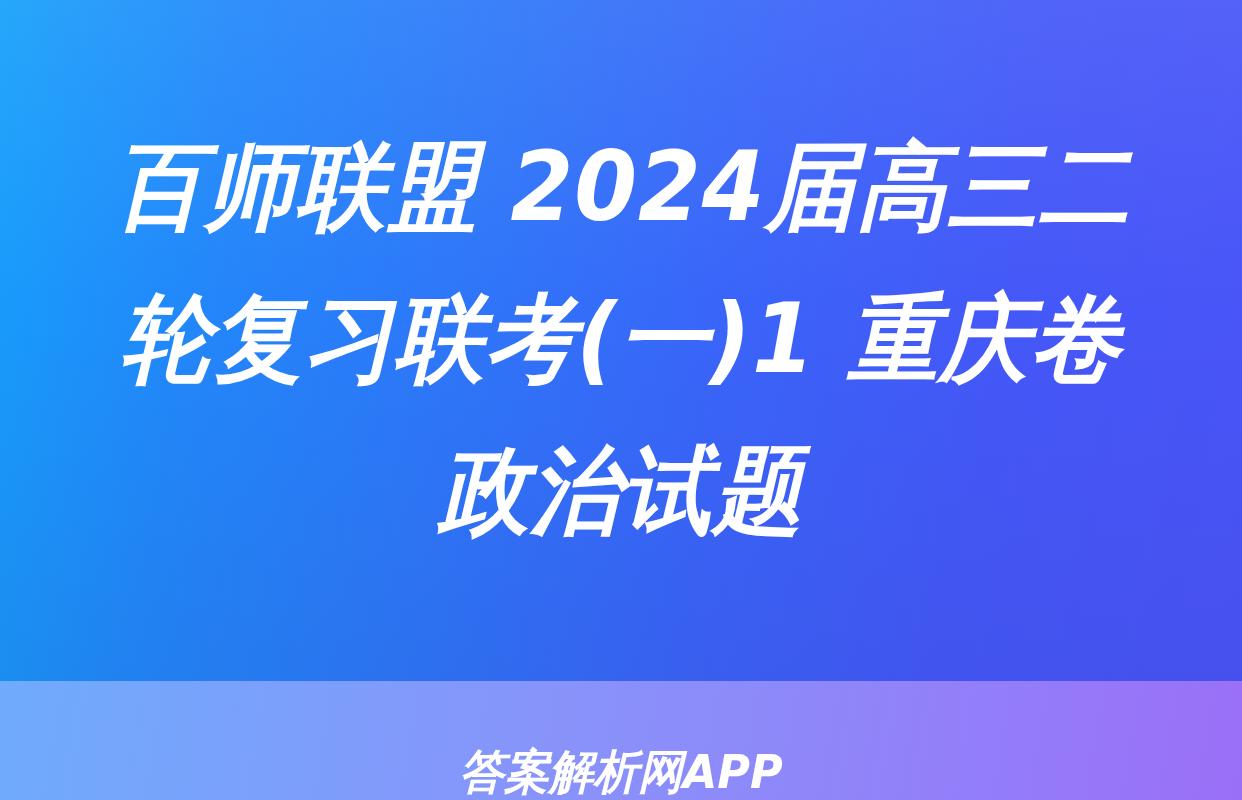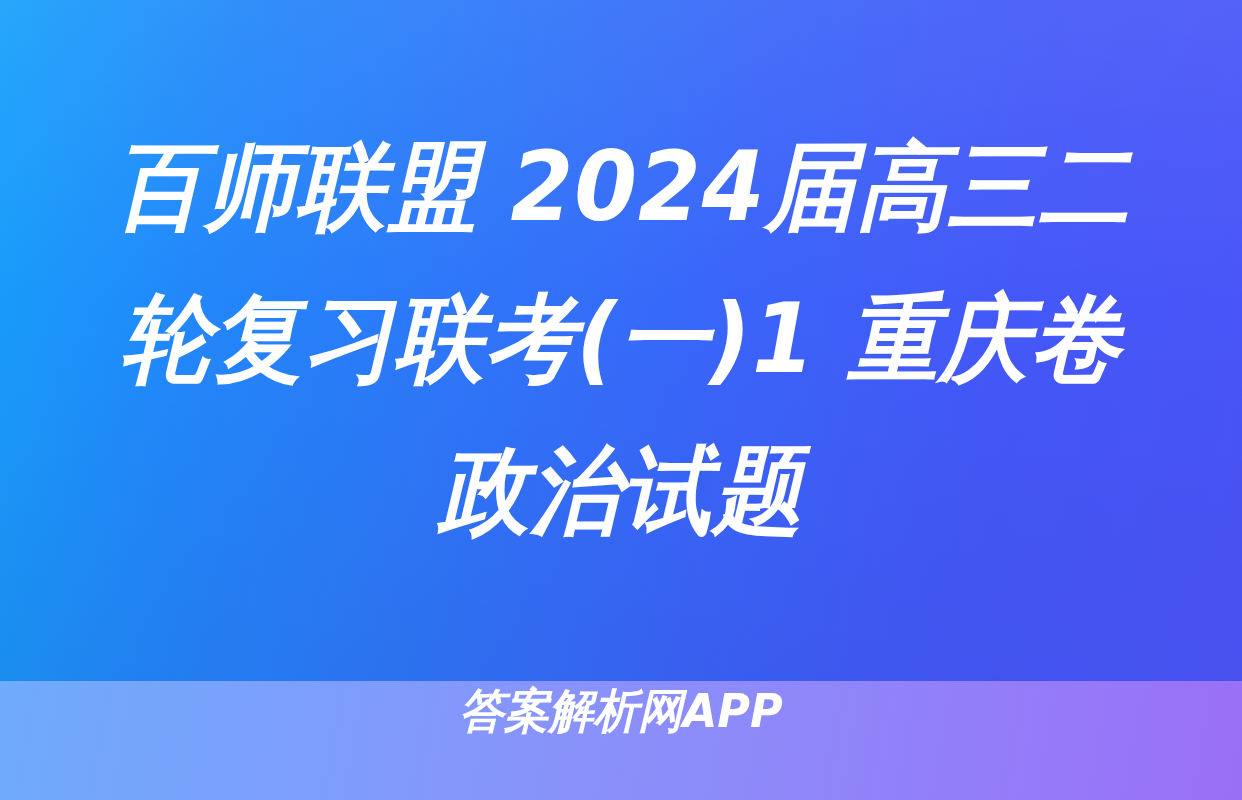--- a/index.html
+++ b/index.html
@@ -84,21 +84,21 @@
     top: 681px;
     width: 1242px;
     height: 119px;
     background: linear-gradient(100deg,
       #6fabfc 0%,
       #7ba0fb 22%,
       #8893fa 45%,
       #9182f9 72%,
       #9a6ff7 100%);
     display: flex;
-    align-items: flex-start;
+    align-items: flex-end;
     justify-content: center;
   }
 
   .watermark {
     color: #ffffff;
     font-family: "DejaVu Sans", "Liberation Sans", sans-serif;
     font-size: 47px;
     line-height: 56px;
     font-weight: 700;
     font-style: italic;

